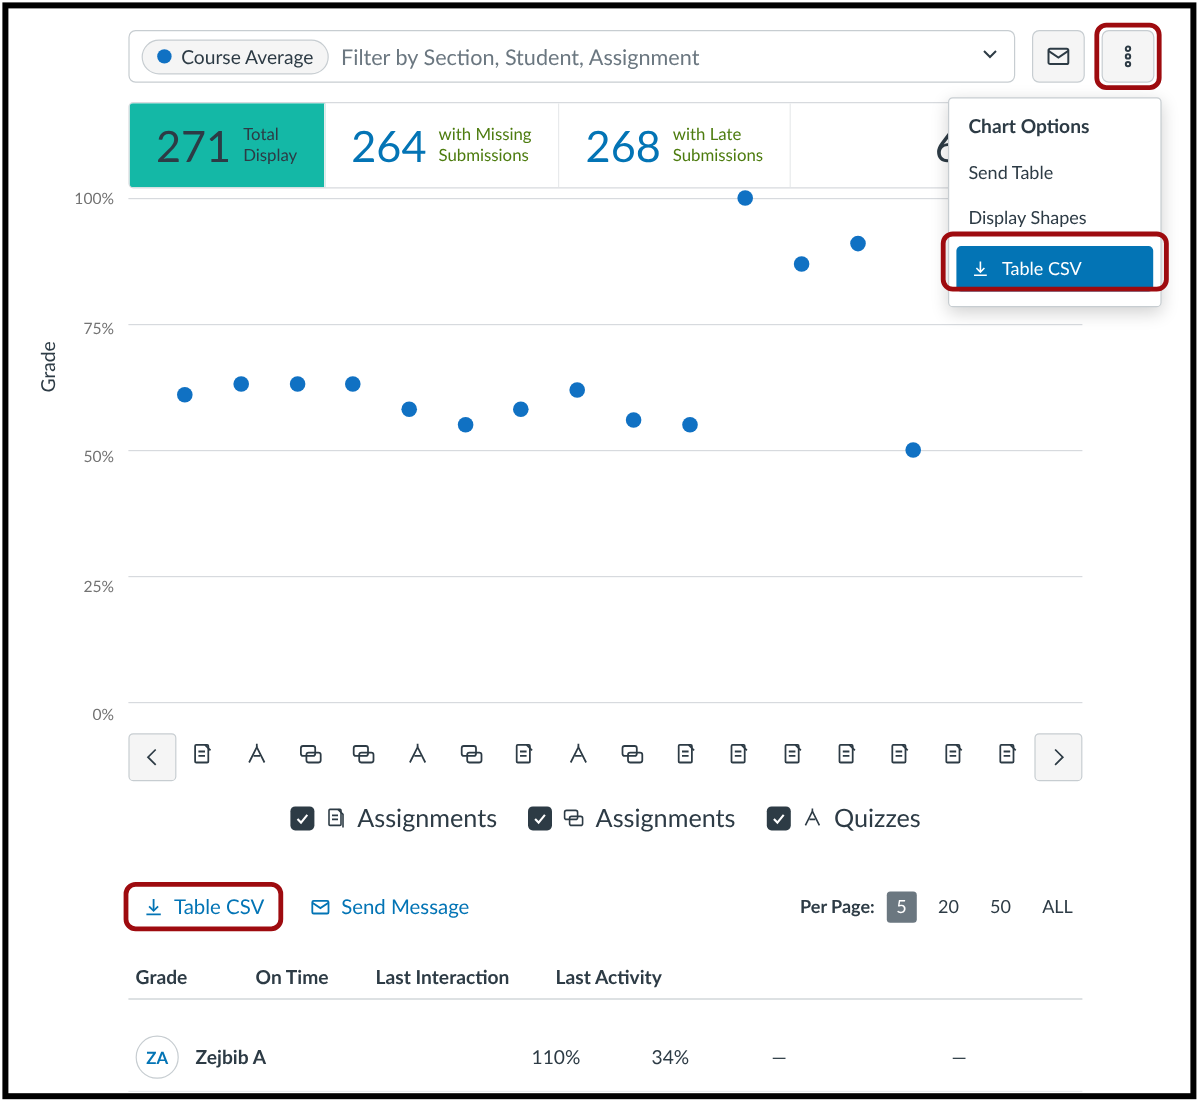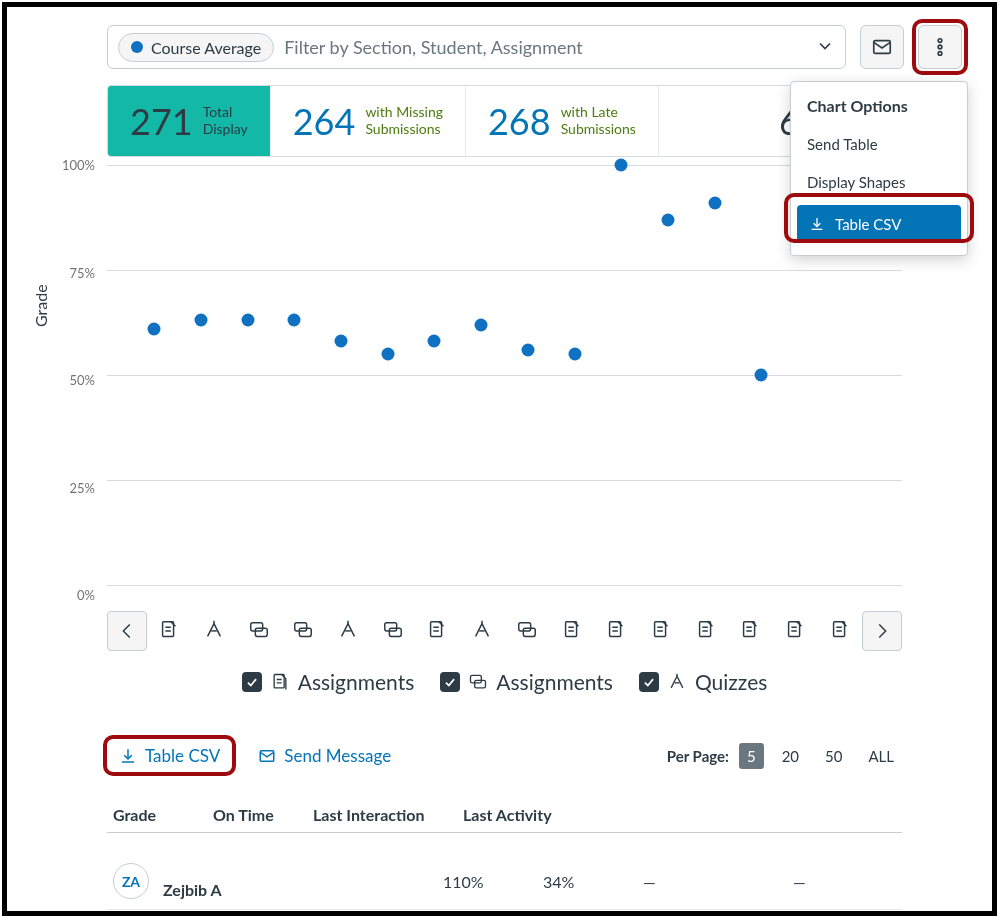--- a/index.html
+++ b/index.html
@@ -336,21 +336,21 @@
         <span>On Time</span>
       </div>
   <div class="col-last1 hd">
         <span>Last Interaction</span>
       </div>
   <div class="col-last2 hd">
         <span>Last Activity</span>
       </div>
 </div>
 <div class="row">
-  <div class="col-student" style="display:flex;align-items:flex-end">
+  <div class="col-student" style="display:flex;align-items:center">
     <div class="avatar">ZA</div>
     <b>Zejbib A</b>
   </div>
   <div class="col-grade">110%</div>
   <div class="col-ontime">34%</div>
   <div class="col-last1">—</div>
   <div class="col-last2">—</div>
 </div>
 
 <div class="menu">

